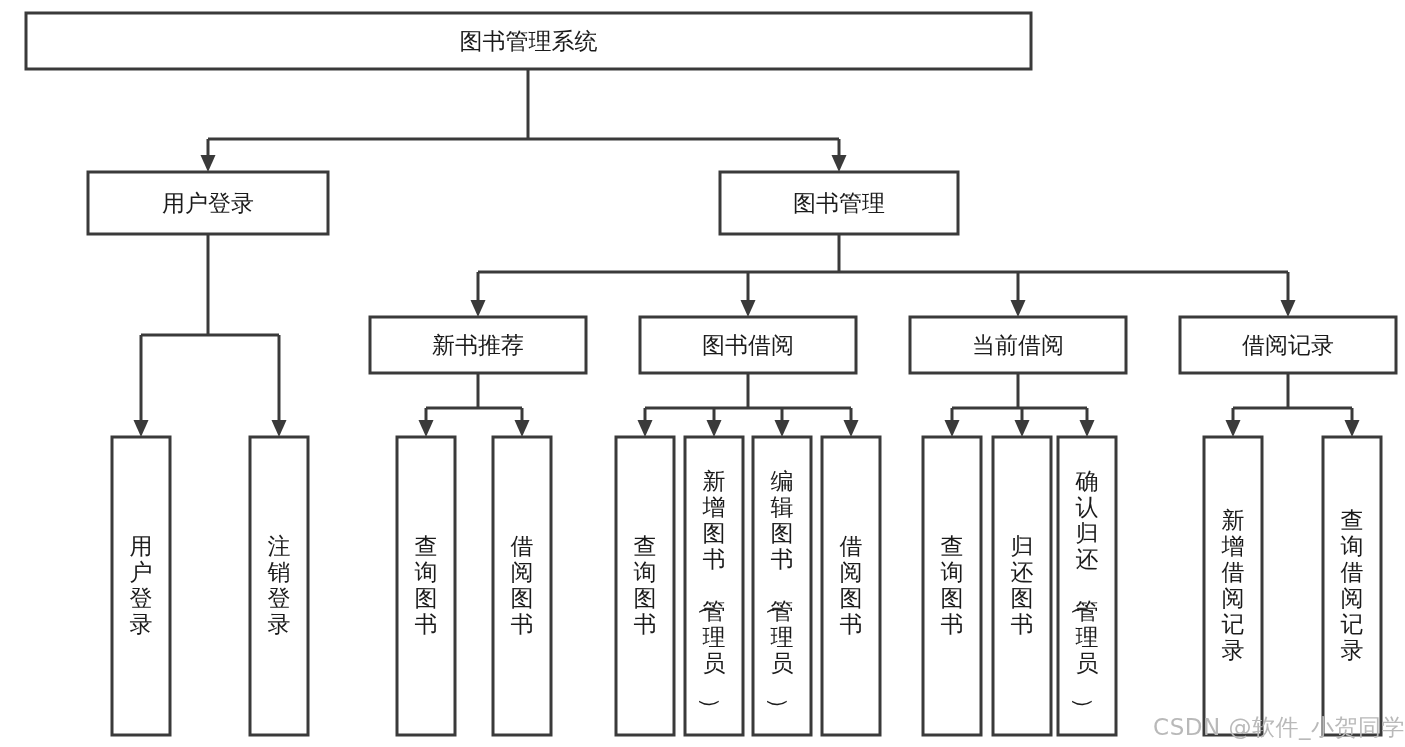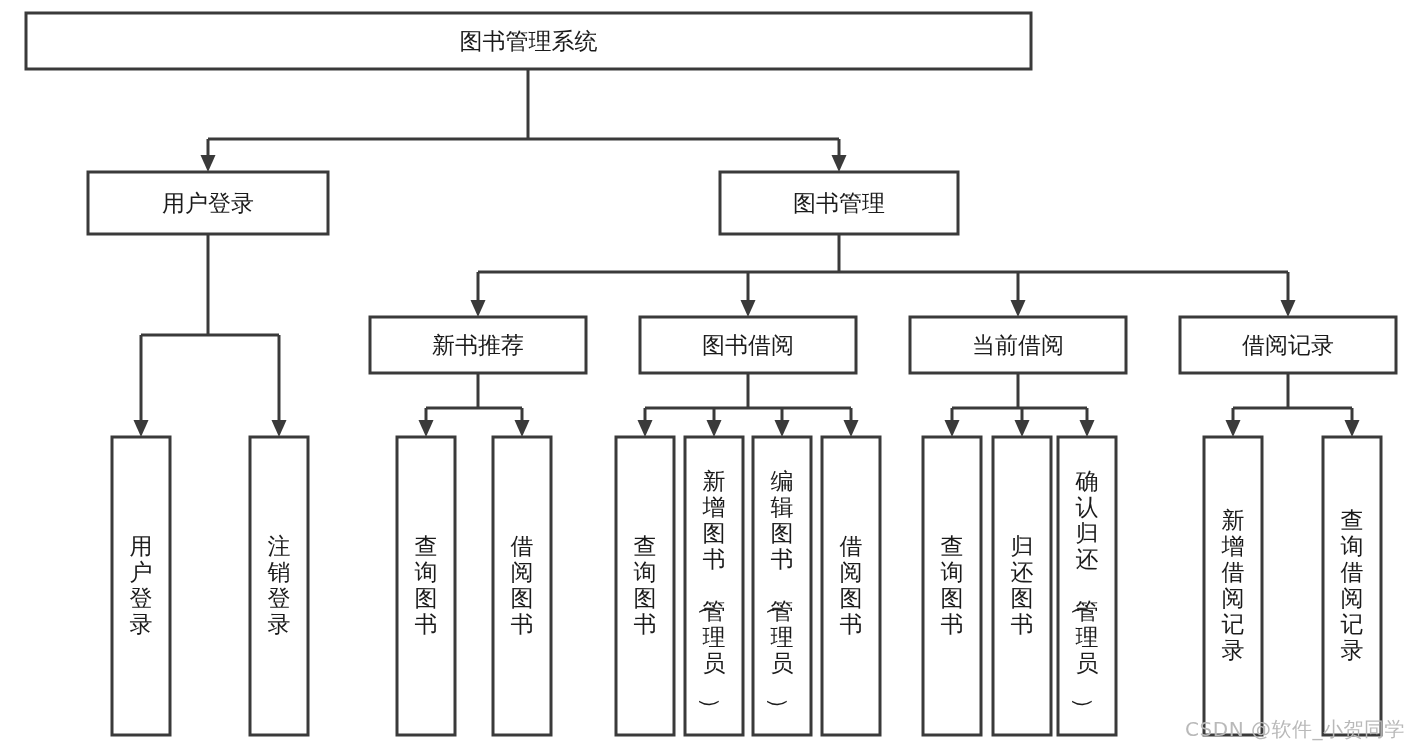--- a/index.html
+++ b/index.html
@@ -51,21 +51,21 @@
     font-family: "DejaVu Sans", "Liberation Sans", sans-serif;
     font-size: 23px;
     fill: #1b1b1b;
     text-anchor: middle;
   }
   .watermark {
     position: absolute;
     right: 8px;
     bottom: 4px;
     font-family: "DejaVu Sans", "Liberation Sans", sans-serif;
-    font-size: 20px;
+    font-size: 23px;
     color: #b9b9b9;
     letter-spacing: 0.5px;
     white-space: nowrap;
     pointer-events: none;
   }
 </style>
 </head>
 <body>
 
 <div id="diagram-root">

